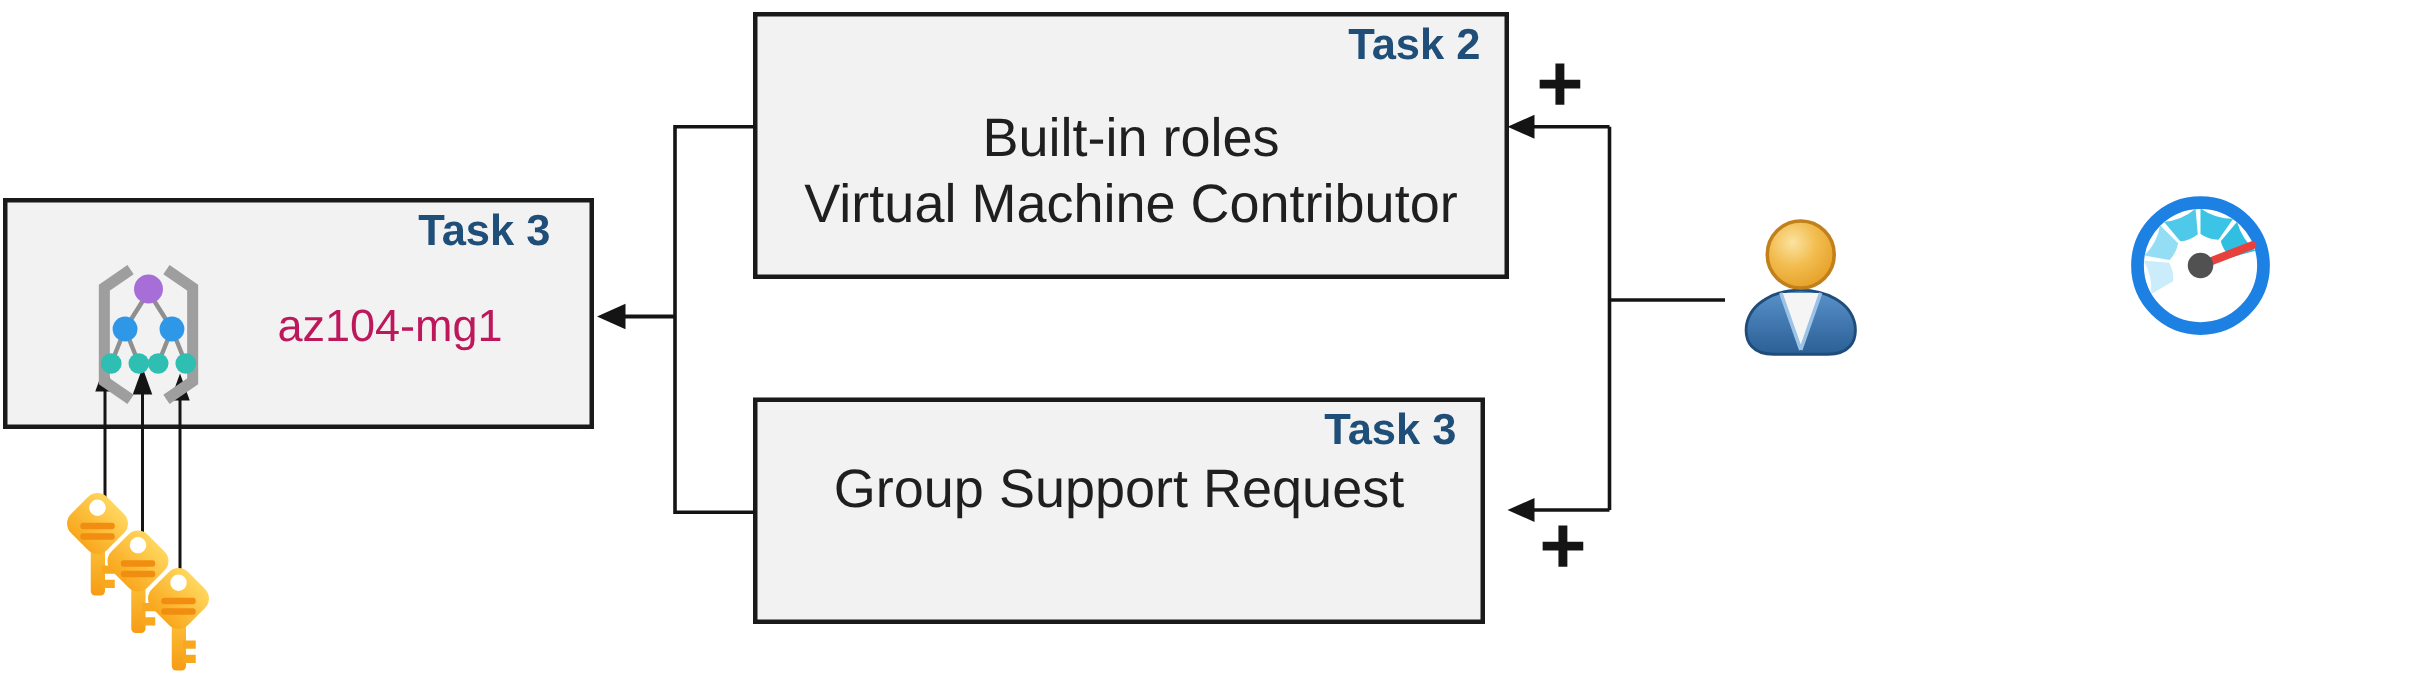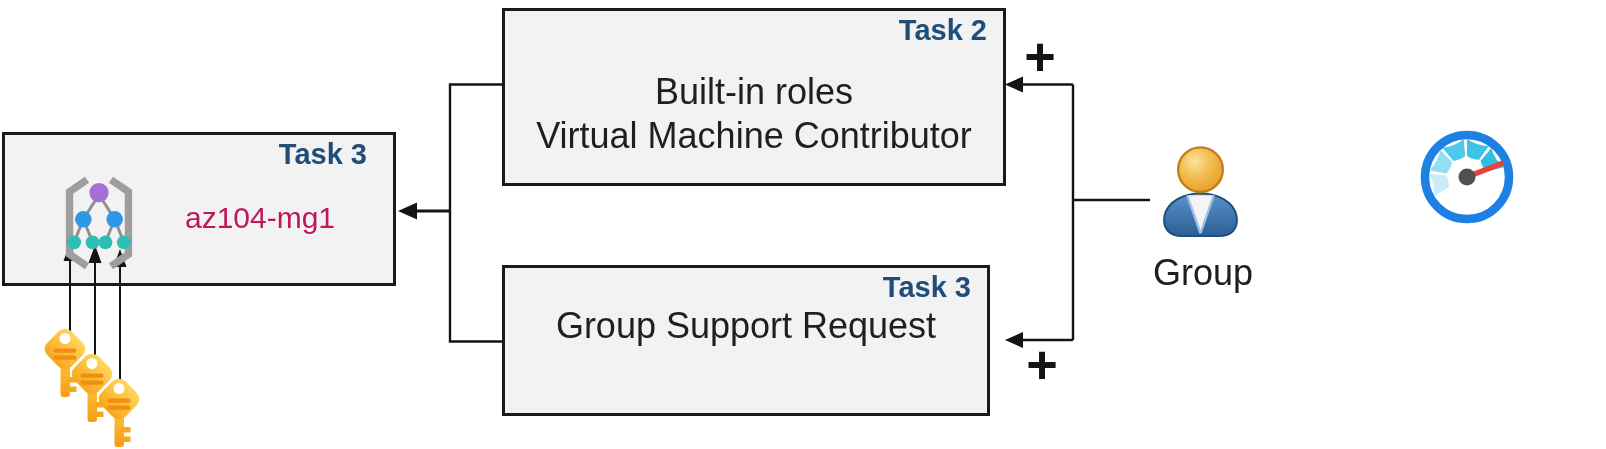--- a/index.html
+++ b/index.html
@@ -59,21 +59,20 @@
 
   <div class="box" style="left:502px;top:265px;width:488px;height:151px;">
     <div class="task-label" style="right:16px;top:5px;">Task 3</div>
     <div class="body-text" style="top:36px;">
       <div>Group Support Request</div>
     </div>
   </div>
 
 
   <div class="group-label">
-    <div>Group</div>
   </div>
 
   <div class="plus" style="left:1040px;top:56px;">+</div>
   <div class="plus" style="left:1042px;top:364px;">+</div>
 
   <svg class="overlay" viewBox="0 0 1606 449">
     <defs>
       <linearGradient id="gGoldD" x1="0" y1="0" x2="0" y2="1">
         <stop offset="0" stop-color="#FFD75E"></stop>
           <stop offset="1" stop-color="#F9A71C"></stop>

